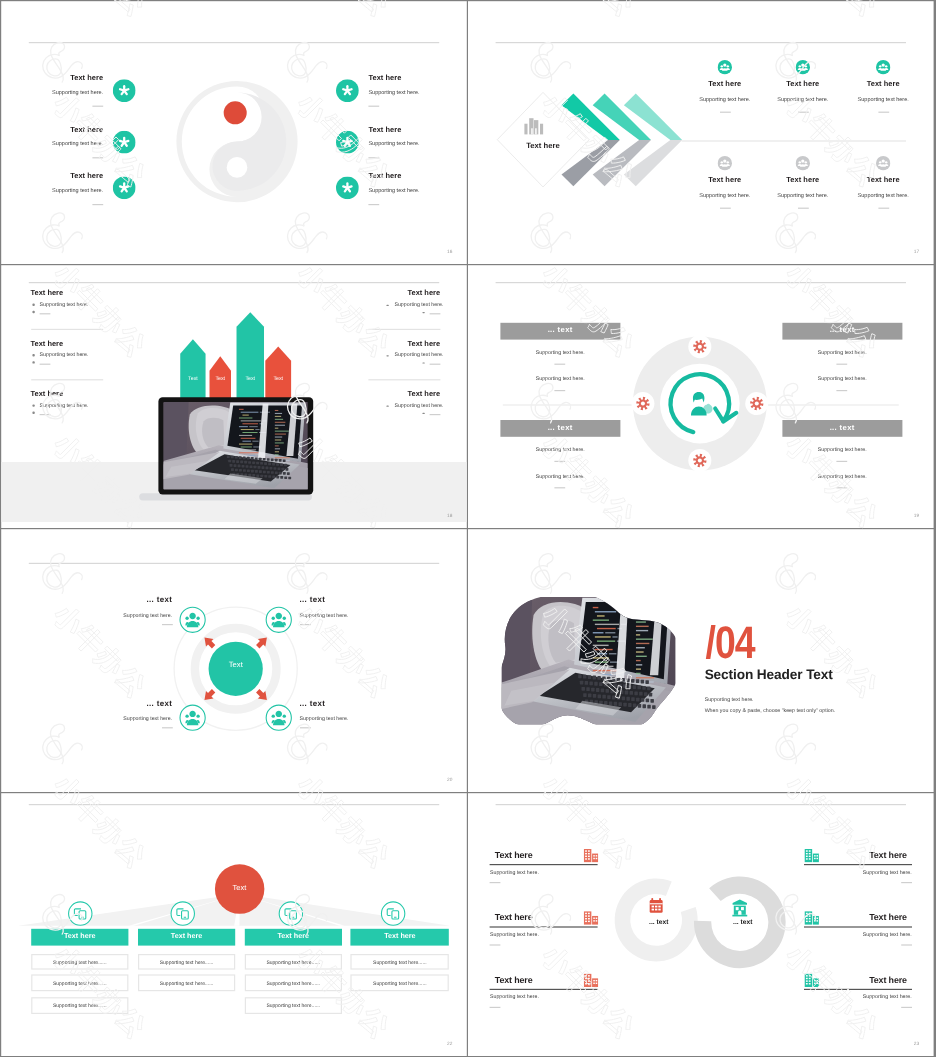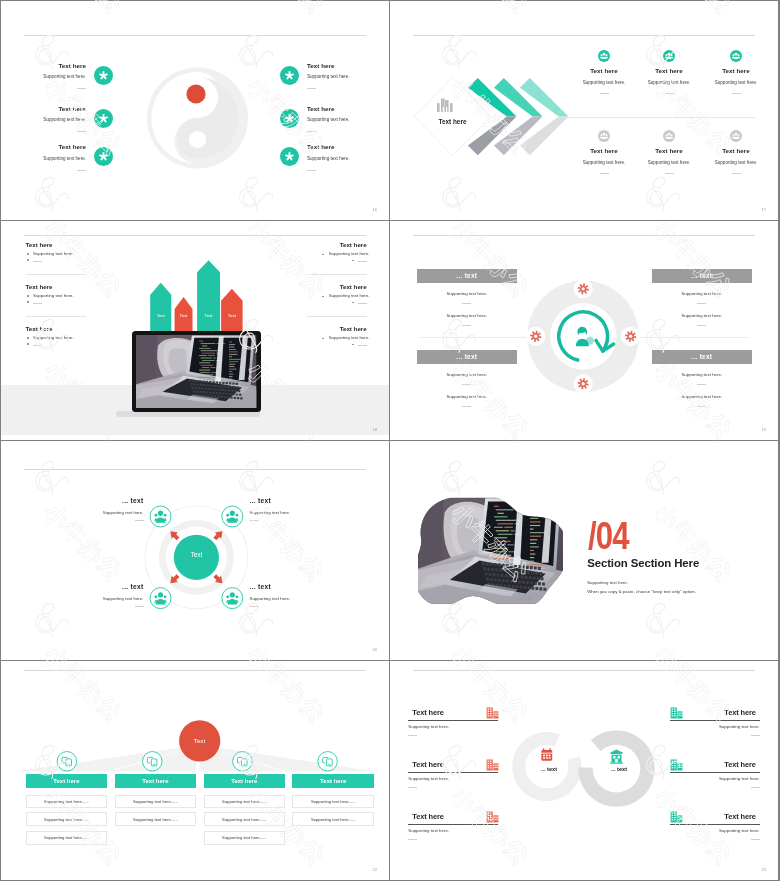--- a/index.html
+++ b/index.html
@@ -852,21 +852,21 @@
                     <rect x="209.29999999999998" y="130.9" width="5" height="4.6" rx="0.8" fill="#3c3d44"></rect>
                     <rect x="216.20000000000002" y="131.4" width="5" height="4.6" rx="0.8" fill="#3c3d44"></rect>
                     <path d="M116 126 L172 134 L160 144 L106 136 Z" fill="#d6d8dc" opacity="0.5"></path>
                     <path d="M0 106 L98 88 L44 128 L0 136 Z" fill="#bbb8bf"></path>
                     <path d="M14 114 L76 104 L48 126 L4 132 Z" fill="#cac8ce" opacity="0.55"></path>
                   </g>
                 </svg></div></foreignObject>
           </g>
         </svg></div>
   <div class="s6num">/04</div>
-  <div class="s6head">Section Section Here</div>
+  <div class="s6head">Section Header Text</div>
   <div class="s6sub" style="top:139px;">Supporting text here.</div>
   <div class="s6sub" style="top:148px;">When you copy &amp; paste, choose "keep text only" option.</div>
 </div>
 
 <div class="slide c0 r3">
   <div class="topline" style="left:23px;top:9px;width:342px;"></div>
   <svg id="treesvg" width="388" height="219" style="position:absolute;left:0;top:0;">
         <path d="M 184.7 85.9 L 14 110.5 L 374 110.5 L 212.7 85.9 Z" fill="#f2f2f2"></path>
         <path d="M 198.7 83.9 L 106.4 110.5 L 110.80000000000001 110.5 Z" fill="#ffffff"></path>
         <path d="M 198.7 83.9 L 194.15000000000003 110.5 L 198.55 110.5 Z" fill="#ffffff"></path>

